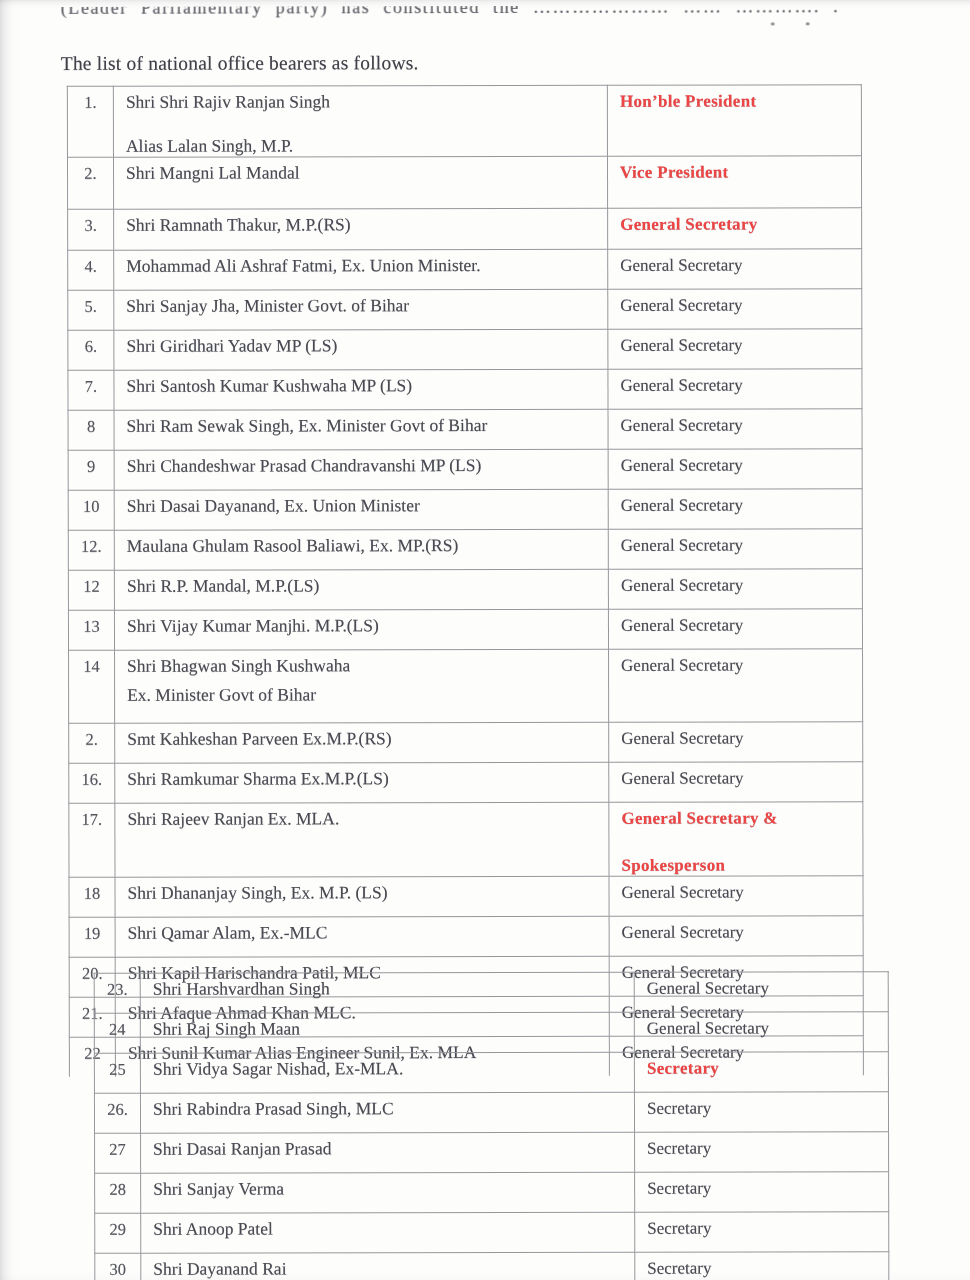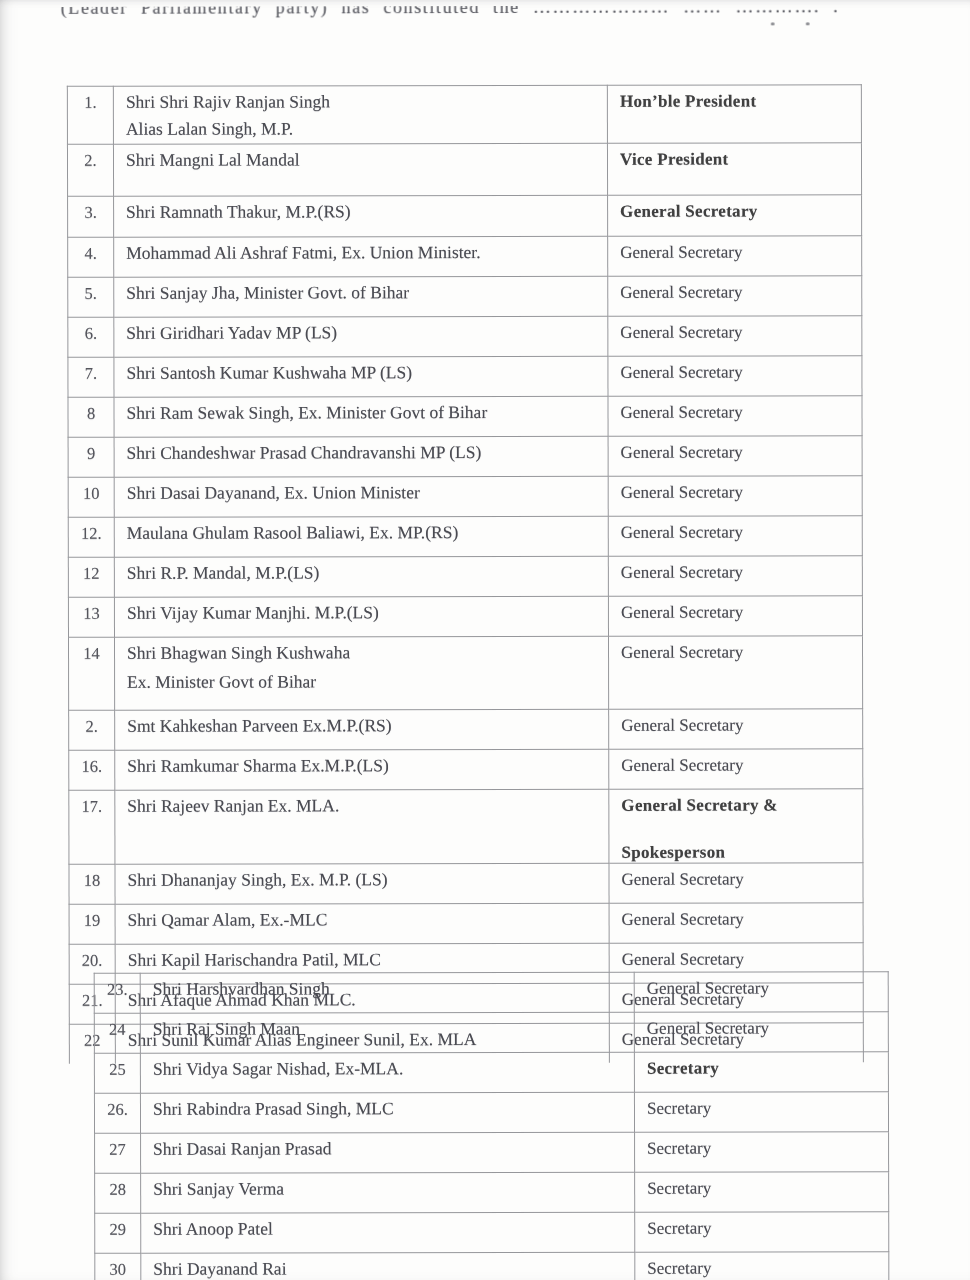--- a/index.html
+++ b/index.html
@@ -89,27 +89,27 @@
   td.c-num {
     text-align: center;
     padding-left: 2px;
     padding-right: 2px;
     font-size: 16.5px;
     color: #55565d;
   }
   td.c-pos { font-size: 17px; }
   td.c-pos.bold .line {
     font-weight: bold;
-    color: #404040;
+    color: #ef4444;
     letter-spacing: 0.3px;
   }
 
   
   #table1 tr:nth-child(1) td { height: 52px; }
-  #table1 tr:nth-child(1) td.c-name .line + .line { margin-top: 6px; }
+  #table1 tr:nth-child(1) td.c-name .line + .line { margin-top: 23px; }
   #table1 tr:nth-child(2) td { height: 46px; }
   #table1 tr:nth-child(3) td { height: 35px; }
   #table1 tr:nth-child(14) td { height: 67px; }
   #table1 tr:nth-child(14) td.c-name .line + .line { margin-top: 8px; }
   #table1 tr:nth-child(17) td { height: 67px; }
   #table1 tr:nth-child(17) td.c-pos .line + .line { margin-top: 26px; }
 
   
   #table1 tr:last-child td { border-bottom: none; }
 </style>
@@ -118,20 +118,21 @@
 
 <div class="page">
   <div class="content">
 
     <div class="clip-top">
       <span class="blurline">(Leader Parliamentary party) has constituted the ………………… …… …………. . . . . . . .</span>
     </div>
     <span class="dot dot1"></span>
     <span class="dot dot2"></span>
 
+    <div class="intro">The list of national office bearers as follows.</div>
 
     <table class="doc-table" id="table1">
       <colgroup>
         <col class="col-num">
           <col class="col-name">
           <col class="col-pos">
       </colgroup>
       <tbody>
           <tr>
             <td class="c-num">1.</td>

